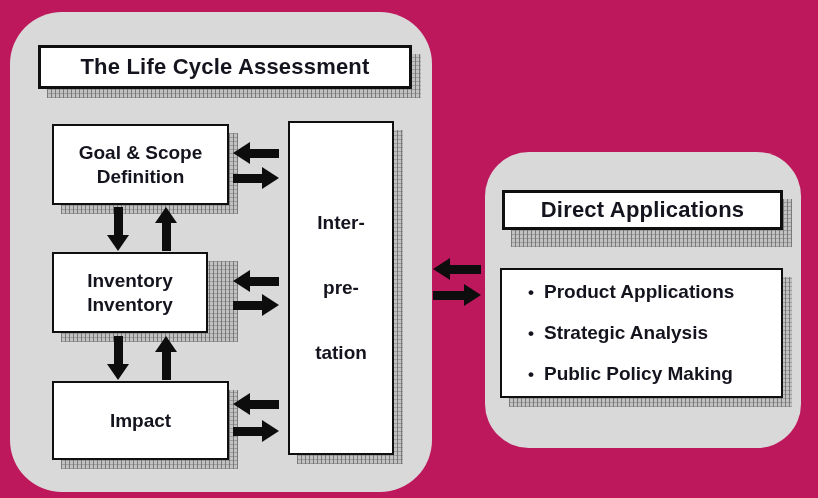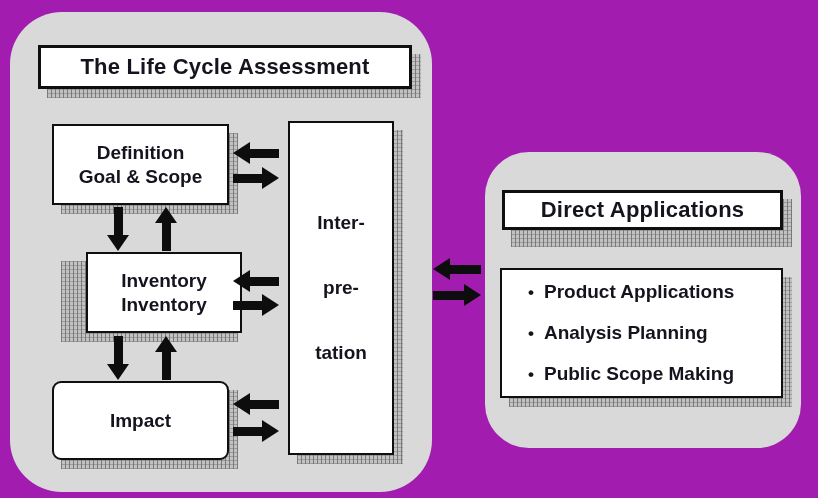--- a/index.html
+++ b/index.html
@@ -1,19 +1,19 @@
 <!DOCTYPE html>
 <html><head>
 <meta charset="utf-8">
 <style>
   html, body { margin: 0; padding: 0; background: #ffffff; }
   #stage {
     position: relative;
     width: 818px; height: 498px;
-    background: #a21caf;
+    background: #be185d;
     font-family: "Liberation Sans", sans-serif;
     color: #14141e;
     overflow: hidden;
   }
   .panel {
     position: absolute;
     background: #d9d9d9;
   }
   #lca-panel  { left: 10px;  top: 12px;  width: 422px; height: 480px; border-radius: 52px; }
   #da-panel   { left: 485px; top: 152px; width: 316px; height: 296px; border-radius: 44px; }
@@ -72,32 +72,32 @@
 
   <div class="panel" id="lca-panel"></div>
 
   <div class="shadow" style="left:47px; top:54px; width:374px; height:44px;"></div>
   <div class="box title-box" style="left:38px; top:45px; width:374px; height:44px;">
     <span>The Life Cycle Assessment</span>
   </div>
 
   <div class="shadow" style="left:61px; top:133px; width:177px; height:81px;"></div>
   <div class="box stage-box" style="left:52px; top:124px; width:177px; height:81px;">
+    <span>Goal &amp; Scope</span>
     <span>Definition</span>
-    <span>Goal &amp; Scope</span>
   </div>
 
   <div class="shadow" style="left:61px; top:261px; width:177px; height:81px;"></div>
-  <div class="box stage-box" style="left:52px; top:252px; width:156px; height:81px;margin-left:34px;">
+  <div class="box stage-box" style="left:52px; top:252px; width:156px; height:81px;">
     <span>Inventory</span>
     <span>Inventory</span>
   </div>
 
   <div class="shadow" style="left:61px; top:390px; width:177px; height:79px;"></div>
-  <div class="box stage-box" style="left:52px; top:381px; width:177px; height:79px;border-radius:9px;">
+  <div class="box stage-box" style="left:52px; top:381px; width:177px; height:79px;">
     <span>Impact</span>
   </div>
 
   <div class="shadow" style="left:297px; top:130px; width:106px; height:334px;"></div>
   <div class="box" id="interp-box" style="left:288px; top:121px; width:106px; height:334px;">
     <span>Inter-</span>
     <span>pre-</span>
     <span>tation</span>
   </div>
 
@@ -163,21 +163,21 @@
   </div>
 
   <div class="shadow" style="left:509px; top:277px; width:283px; height:130px;"></div>
   <div class="box list-box" style="left:500px; top:268px; width:283px; height:130px;">
     <span class="list-item">
       <span class="bullet">•</span>
       <span>Product Applications</span>
     </span>
     <span class="list-item">
       <span class="bullet">•</span>
-      <span>Analysis Planning</span>
+      <span>Strategic Analysis</span>
     </span>
     <span class="list-item">
       <span class="bullet">•</span>
-      <span>Public Scope Making</span>
+      <span>Public Policy Making</span>
     </span>
   </div>
 
 </div>
 
 </body></html>

